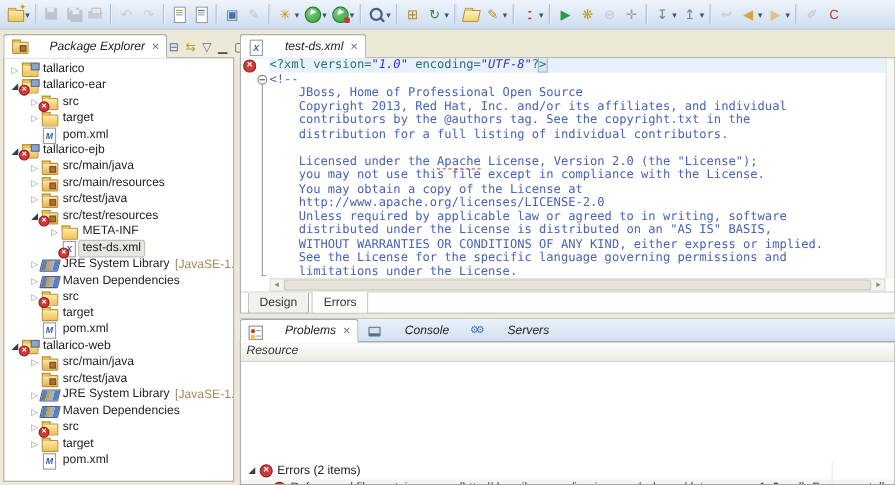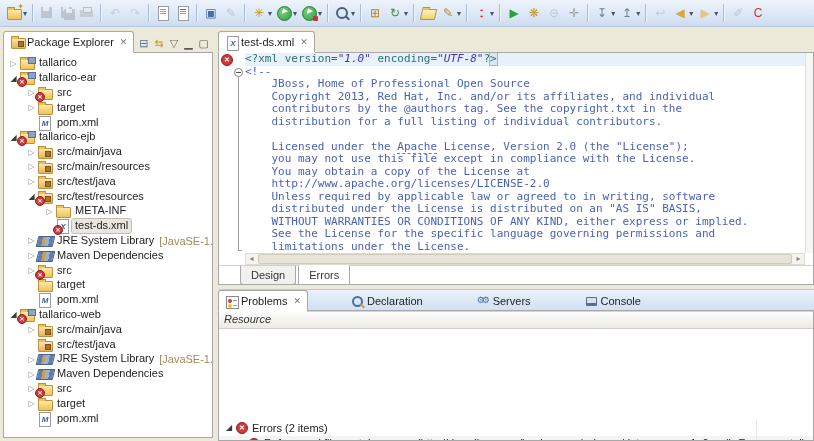--- a/index.html
+++ b/index.html
@@ -37,25 +37,25 @@
   .ti-circle-play i::before,.ti-circle-play-red i::before{content:"▶";position:absolute;left:4px;top:0px;font-size:7px;color:#fff;}
   .ti-circle-play-red i::after{content:"";position:absolute;right:-2px;bottom:-1px;width:5px;height:5px;background:#cc3333;border-radius:1px;}
   .ti-magnifier i{position:absolute;left:2px;top:1px;width:8px;height:8px;border:2px solid #4a5f80;border-radius:50%;}
   .ti-magnifier i::after{content:"";position:absolute;left:7px;top:8px;width:5px;height:2px;background:#4a5f80;transform:rotate(45deg);}
   .ti-dots-red{text-align:center;}
   .ti-dots-red::before{content:"⁚⁚";font-size:10px;color:#cc3333;font-weight:bold;letter-spacing:-1px;}
 
   
   .panel{position:absolute;}
   .tabstrip{position:absolute;left:0;top:0;right:0;height:22px;display:flex;align-items:flex-end;}
-  .tabstrip.blue{background:linear-gradient(#eaf1fa,#cfdff2);border-top:1px solid #b9c9de;align-items:flex-end;gap:35px;}
+  .tabstrip.blue{background:linear-gradient(#eaf1fa,#cfdff2);border-top:1px solid #b9c9de;align-items:flex-end;}
   .vtab{height:20px;display:flex;align-items:center;padding:0 6px;margin-right:1px;border-radius:3px 3px 0 0;
     border:1px solid transparent;color:#222;cursor:default;flex:none;}
   .vtab.active{background:#fff;border-color:#a8a8a8;border-bottom-color:#fff;position:relative;z-index:2;}
-  .tabl{margin:0 4px 0 2px;white-space:nowrap;}
+  .tabl{margin:0 4px 0 20px;white-space:nowrap;font-style:italic;}
   .closex{font-size:9px;color:#777;margin-left:2px;}
   .content{position:absolute;left:0;right:0;top:21px;bottom:0;background:#fff;border:1px solid #a8a8a8;box-sizing:border-box;overflow:hidden;}
   .viewbar{margin-left:auto;display:flex;align-items:center;gap:6px;padding:0 4px 4px 0;}
   .viewbar .vb{font-size:11px;line-height:12px;cursor:default;}
 
   
   .explorer{left:3px;top:31px;width:210px;height:407px;}
   .tree{padding-top:3px;font-size:11px;}
   .trow{height:14.8px;display:flex;align-items:center;white-space:nowrap;cursor:default;}
   .tw{width:11px;flex:none;text-align:center;font-size:8px;color:#8f8f8f;}
@@ -100,21 +100,21 @@
   .seg.sp{border-bottom:1px dashed #e05a5a;}
   .seg.boxed{outline:1px solid #9ab6d4;background:#d9e7f6;}
   .ed-err{position:absolute;left:2px;width:10px;height:10px;border-radius:50%;background:#cf3a3a;border:1px solid #8e1f1f;
     color:#fff;font-size:7px;line-height:10px;text-align:center;font-weight:bold;box-sizing:content-box;}
   .vscroll{position:absolute;right:0;top:0;width:8px;height:200px;background:#f6f6f4;border-left:1px solid #e0e0de;box-sizing:border-box;}
   .hscroll{position:absolute;left:26px;right:8px;top:200px;height:12px;background:#f4f3ef;border:1px solid #dddbd2;
     box-sizing:border-box;display:flex;align-items:center;}
   .sarrow{width:11px;text-align:center;font-size:8px;color:#8a8878;line-height:10px;flex:none;}
   .sthumb{flex:1;height:8px;margin:0 1px;background:#e6e3d8;border:1px solid #cfccbe;border-radius:2px;}
   .pagetabs{position:absolute;left:0;right:0;top:212px;height:21px;background:#fff;border-top:1px solid #d0d0d0;
-    display:flex;align-items:flex-start;padding-left:21px;}
+    display:flex;align-items:flex-start;padding-left:6px;}
   .ptab{height:18px;line-height:18px;padding:0 10px;border:1px solid #a8a8a8;border-top:none;background:#f1f1ee;
     border-radius:0 0 3px 3px;margin-right:2px;color:#333;}
   .ptab.active{background:#fff;position:relative;margin-top:-1px;border-top:1px solid #fff;height:19px;}
 
   
   .problems{left:218px;top:289px;width:596px;height:152px;}
   .pcontent{background:#fff;}
   .summary{height:16px;line-height:16px;padding-left:5px;background:#fff;}
   .phead{height:16px;display:flex;background:linear-gradient(#fdfdfd,#eceae2);border-top:1px solid #d4d4d4;
     border-bottom:1px solid #cfcfcf;position:relative;}
@@ -531,34 +531,28 @@
   <div class="panel problems">
     <div class="tabstrip blue">
         <div class="vtab active">
           <span class="vt vt-problems">
             <i></i>
           </span>
           <span class="tabl">Problems</span>
           <span class="closex">✕</span>
         </div>
         <div class="vtab">
-          <span class="vt vt-declaration">
+          <span class="vt vt-console">
             <i></i>
           </span>
-          <span class="tabl">Declaration</span>
+          <span class="tabl">Console</span>
         </div>
         <div class="vtab">
           <span class="vt vt-servers"></span>
           <span class="tabl">Servers</span>
-        </div>
-        <div class="vtab">
-          <span class="vt vt-console">
-            <i></i>
-          </span>
-          <span class="tabl">Console</span>
         </div>
       </div>
     <div class="content pcontent">
       <div class="phead">
         <div class="pcol c2">
           <span>Resource</span>
         </div>
       </div>
       <div class="prows">
         <div class="coldiv"></div>

